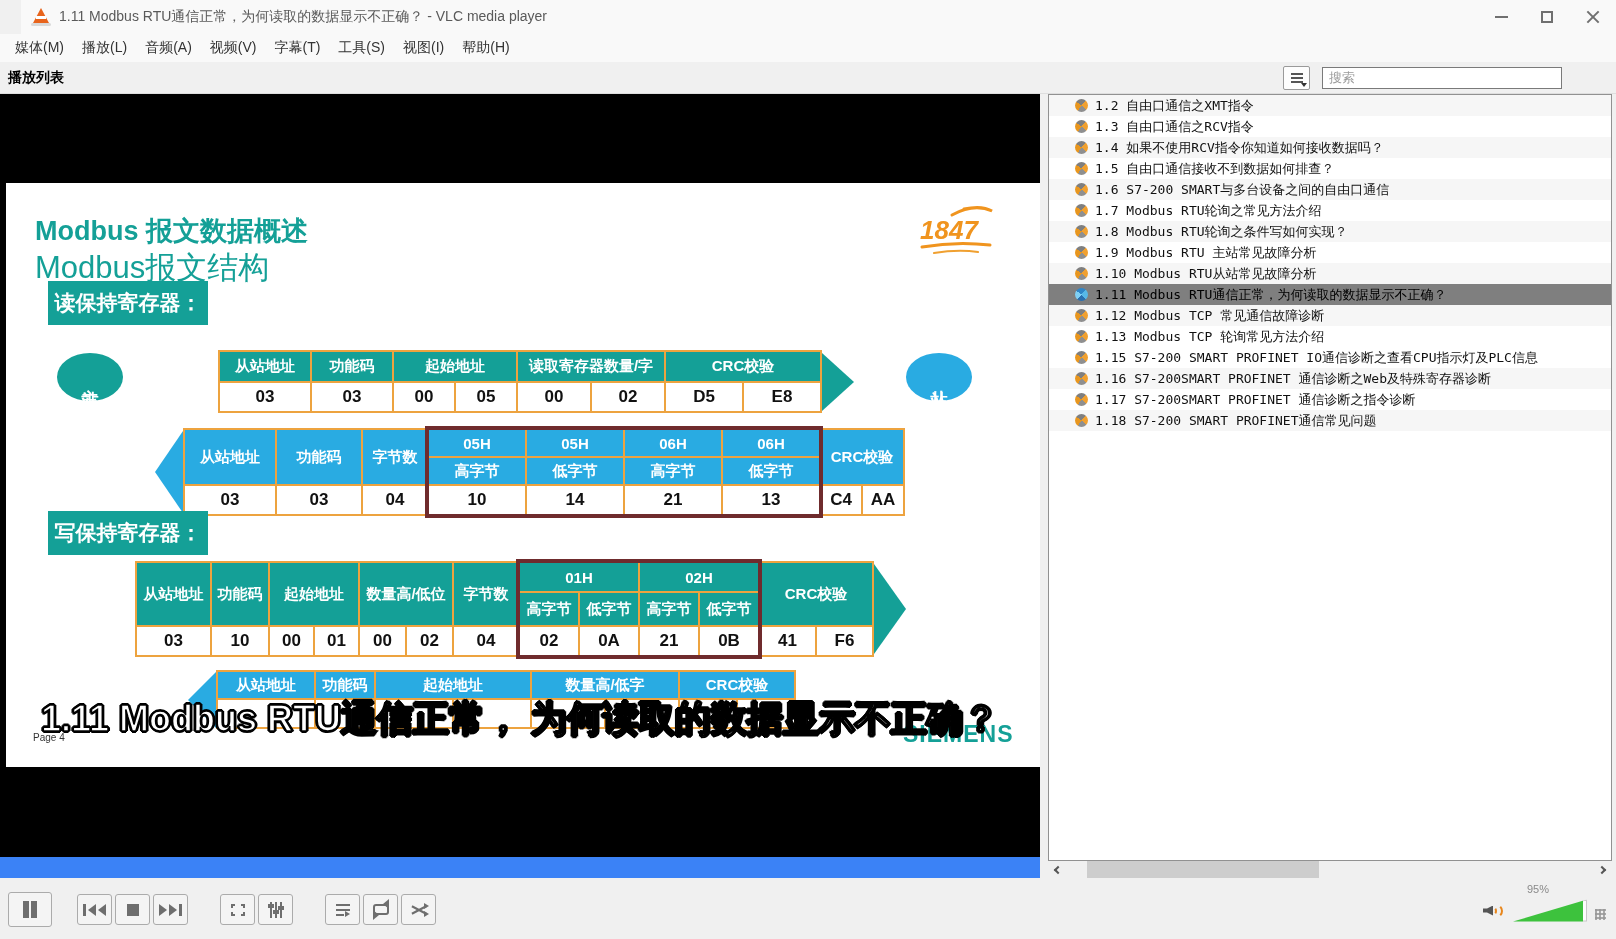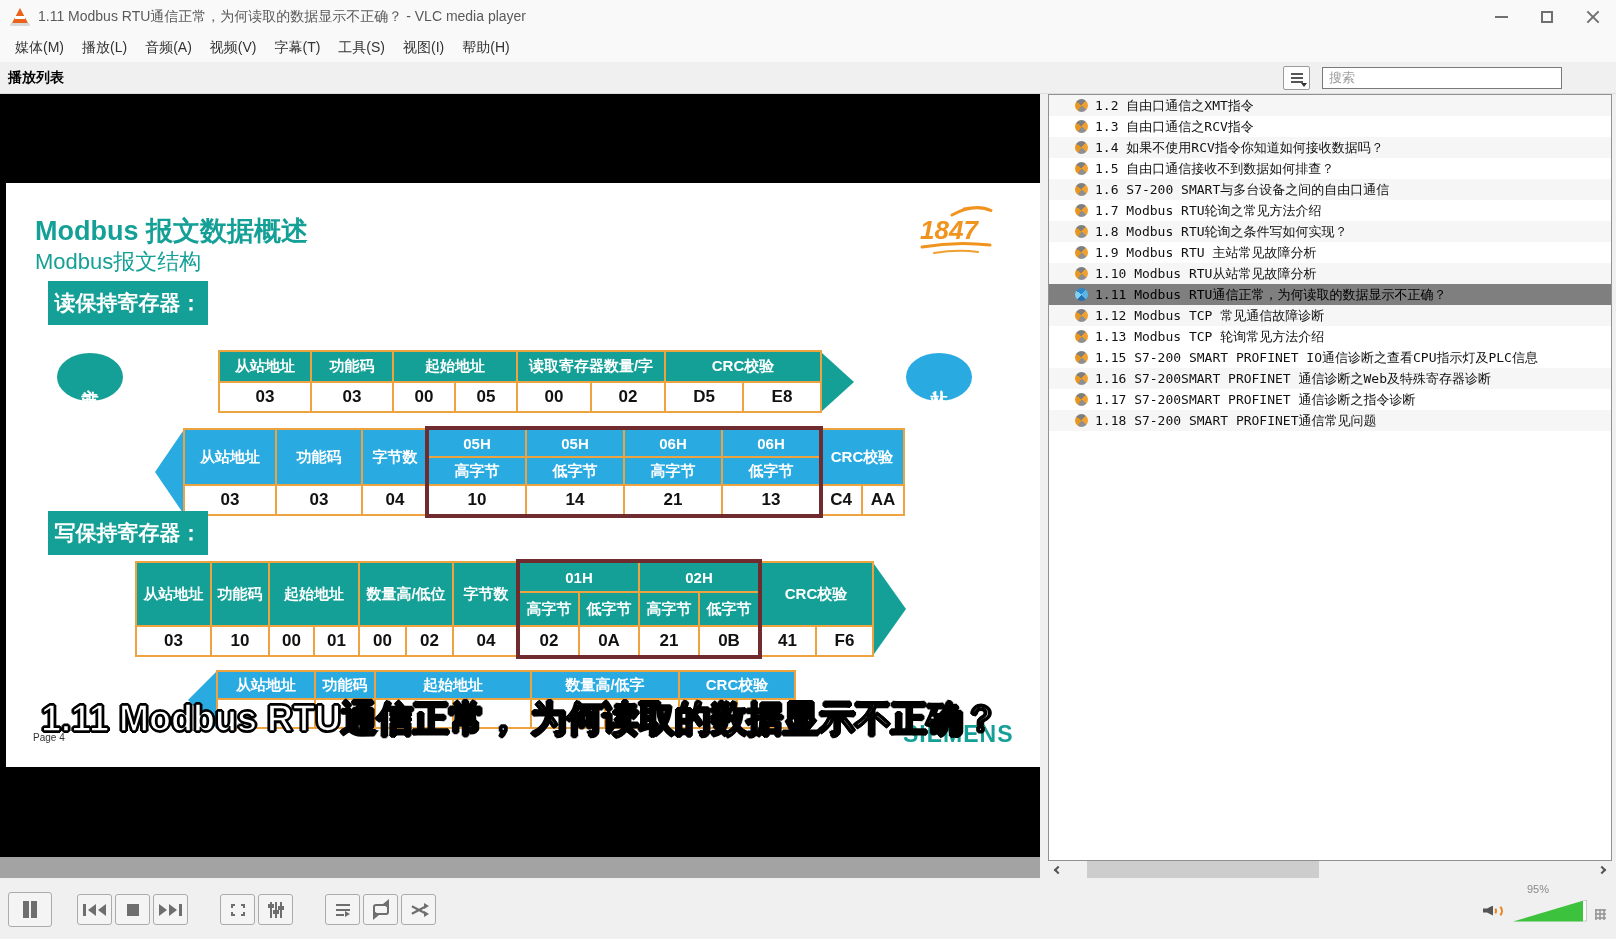--- a/index.html
+++ b/index.html
@@ -1,21 +1,21 @@
 <!DOCTYPE html>
 <html><head>
 <meta charset="utf-8">
 <style>
   * { margin:0; padding:0; box-sizing:border-box; }
   html,body { width:1616px; height:939px; overflow:hidden; }
   body { font-family:"Liberation Sans", sans-serif; background:#F0F0F0; color:#222; }
   .window { position:relative; width:1616px; height:939px; background:#F0F0F0; display:flex; flex-direction:column; }
 
   
-  .titlebar { height:34px; background:#F9F9F9; display:flex; align-items:center; padding-left:10px; flex:0 0 auto; }
+  .titlebar { height:34px; background:#F9F9F9; display:flex; align-items:center; padding-left:10px; flex:0 0 auto;margin-left:21px; }
   .vlc-cone { position:relative; width:20px; height:18px; margin-right:8px; flex:0 0 auto; }
   .vlc-cone .tri { position:absolute; left:2px; top:0; width:0; height:0;
     border-left:8px solid transparent; border-right:8px solid transparent; border-bottom:15px solid #E8641C; }
   .vlc-cone .stripe { position:absolute; left:5px; top:8px; width:10px; height:3px; background:#fff; }
   .vlc-cone .base { position:absolute; left:0; bottom:0; width:20px; height:3px; background:#D9D9D9; border-radius:2px; }
   .title-text { font-size:14px; color:#5a5a5a; white-space:nowrap; overflow:hidden; }
   .win-controls { margin-left:auto; display:flex; height:100%; }
   .win-btn { width:46px; height:100%; display:flex; align-items:center; justify-content:center; }
   .ic-min { width:13px; height:0; border-top:2px solid #707070; }
   .ic-max { width:12px; height:12px; border:2px solid #707070; }
@@ -33,27 +33,27 @@
   .toolbar .spacer { flex:1; }
   .plview-btn { width:27px; height:24px; background:#FDFDFD; border:1px solid #9a9a9a; border-radius:2px; margin-right:12px;
     display:flex; align-items:center; justify-content:center; position:relative; }
   .plview-btn .lines { width:12px; height:10px; background:repeating-linear-gradient(#555 0 2px, transparent 2px 4px); }
   .plview-btn .dd { position:absolute; right:2px; bottom:2px; width:0; height:0; border-left:3px solid transparent; border-right:3px solid transparent; border-top:4px solid #333; }
   .search-input { width:240px; height:22px; border:1px solid #7a7a7a; background:#fff; font-size:13px; padding:0 6px; margin-right:46px; font-family:"Liberation Sans", sans-serif; }
   .search-input::placeholder { color:#9a9a9a; }
 
   
   .content { flex:1 1 auto; display:flex; min-height:0; }
-  .video-col { width:1040px; flex:0 0 auto; background:#a3a3a3; }
+  .video-col { width:1040px; flex:0 0 auto; background:#3b82f6; }
   .video { position:relative; width:1040px; height:763px; background:#000; overflow:hidden; }
 
   
   .slide { position:absolute; left:6px; top:89px; width:1034px; height:584px; background:#fff; }
   .slide-title { position:absolute; left:29px; top:30px; font-size:27px; font-weight:bold; color:#14A097; }
-  .slide-subtitle { position:absolute; left:29px; top:64px; font-size:22px; color:#14A097; }
+  .slide-subtitle { position:absolute; left:29px; top:64px; font-size:31px; color:#14A097; }
   .teal-tag { position:absolute; width:160px; height:44px; background:#14A097; color:#fff; font-size:21px; font-weight:bold;
     display:flex; align-items:center; justify-content:center; white-space:nowrap; }
   .tag-read { left:42px; top:98px; }
   .tag-write { left:42px; top:328px; }
   .ellipse { position:absolute; width:66px; height:48px; border-radius:50%; color:#fff; font-size:17px; font-weight:bold;
     display:flex; align-items:center; justify-content:center; writing-mode:vertical-rl; text-orientation:upright; letter-spacing:1px; }
   .ellipse.master { left:51px; top:170px; background:#14A097; }
   .ellipse.slave { left:900px; top:170px; background:#29ABE2; }
 
   .mtable { display:grid; gap:2px; padding:2px; background:#EDA33F; position:relative; }

